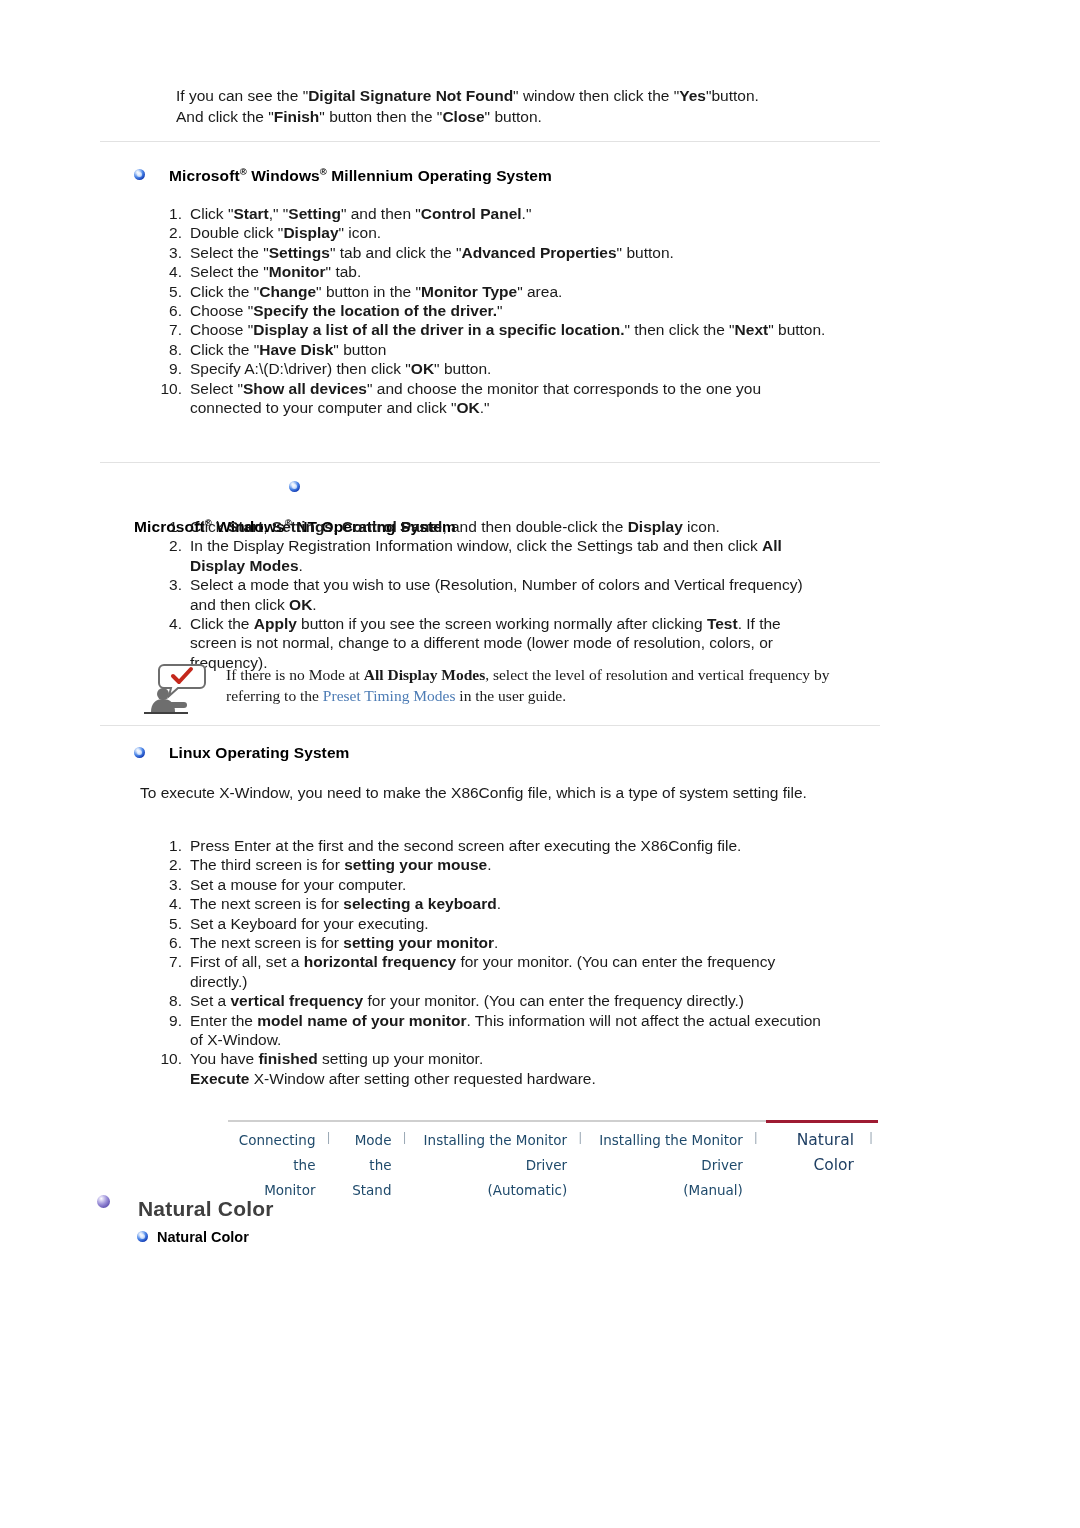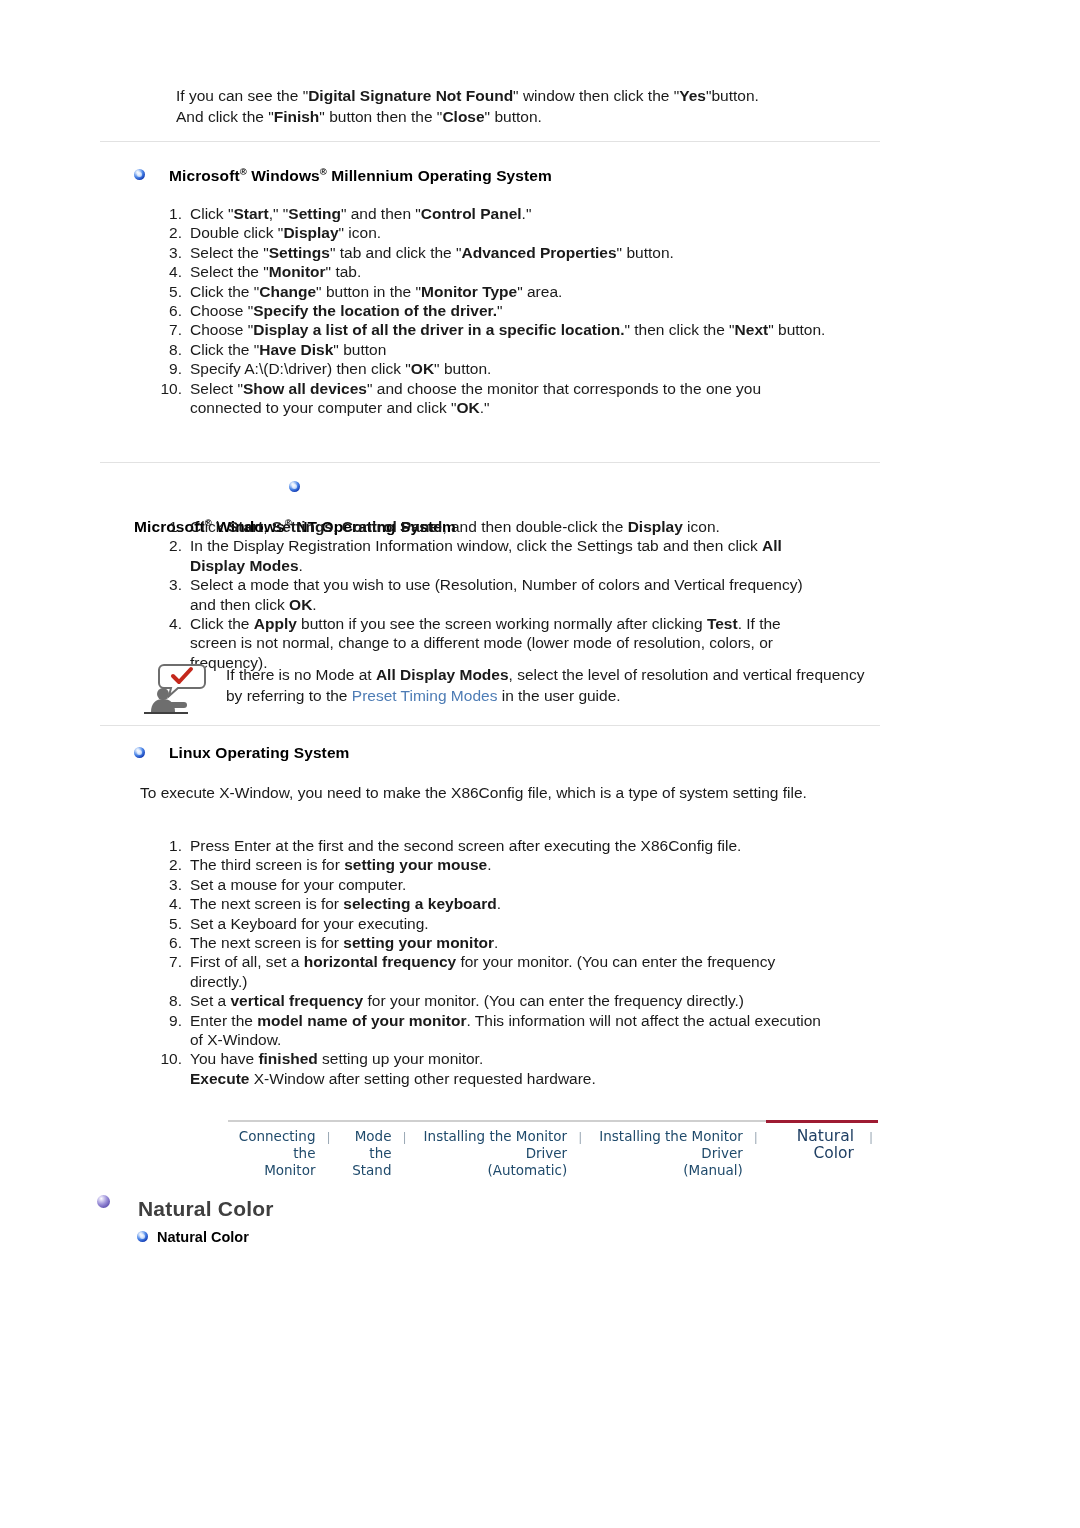--- a/index.html
+++ b/index.html
@@ -150,21 +150,21 @@
   }
   .tabs {
     position: absolute;
     top: 8px; left: 0;
     display: flex;
     align-items: flex-start;
     height: 38px;
   }
   .tab {
     font-size: 13.5px;
-    line-height: 17px;
+    line-height: 25px;
     color: #1f4a6b;
     text-align: right;
     white-space: pre-line;
     padding: 0 6px;
     font-family: "DejaVu Sans", sans-serif;
   }
   .tab.active {
     font-size: 15.5px;
     color: #1f3f63;
     padding: 0 10px;
@@ -283,21 +283,21 @@
       <li>
         <span class="num">3.</span>
         <span class="txt">Select a mode that you wish to use (Resolution, Number of colors and Vertical frequency)<br>and then click <b>OK</b>.</span>
       </li>
       <li>
         <span class="num">4.</span>
         <span class="txt">Click the <b>Apply</b> button if you see the screen working normally after clicking <b>Test</b>. If the<br>screen is not normal, change to a different mode (lower mode of resolution, colors, or<br>frequency).</span>
       </li>
     </ol>
 
-  <div class="note" style="left:138px; top:660px; width:730px;">
+  <div class="note" style="left:138px; top:660px; width:730px;font-family:Liberation Serif, serif;">
     <span class="note-icon">
       <svg viewBox="0 0 74 54" width="74" height="54" aria-hidden="true">
         <path d="M26 3 h36 a5 5 0 0 1 5 5 v13 a5 5 0 0 1 -5 5 h-22 l-9 8 l2 -8 h-7 a5 5 0 0 1 -5 -5 v-13 a5 5 0 0 1 5 -5 z" fill="#ffffff" stroke="#6e6e6e" stroke-width="2"></path>
         <path d="M35 14 l6 6 l12 -13" fill="none" stroke="#c4281c" stroke-width="4" stroke-linecap="round" stroke-linejoin="round"></path>
         <circle cx="25" cy="32" r="6" fill="#6e6e6e"></circle>
         <path d="M13 50 c0 -9 5 -13 12 -13 c7 0 12 4 12 13 z" fill="#6e6e6e"></path>
         <path d="M32 40 h14 a3 3 0 0 1 0 6 h-14 z" fill="#6e6e6e"></path>
         <rect x="6" y="50" width="44" height="2" fill="#3f3f3f"></rect>
       </svg>
     </span>

